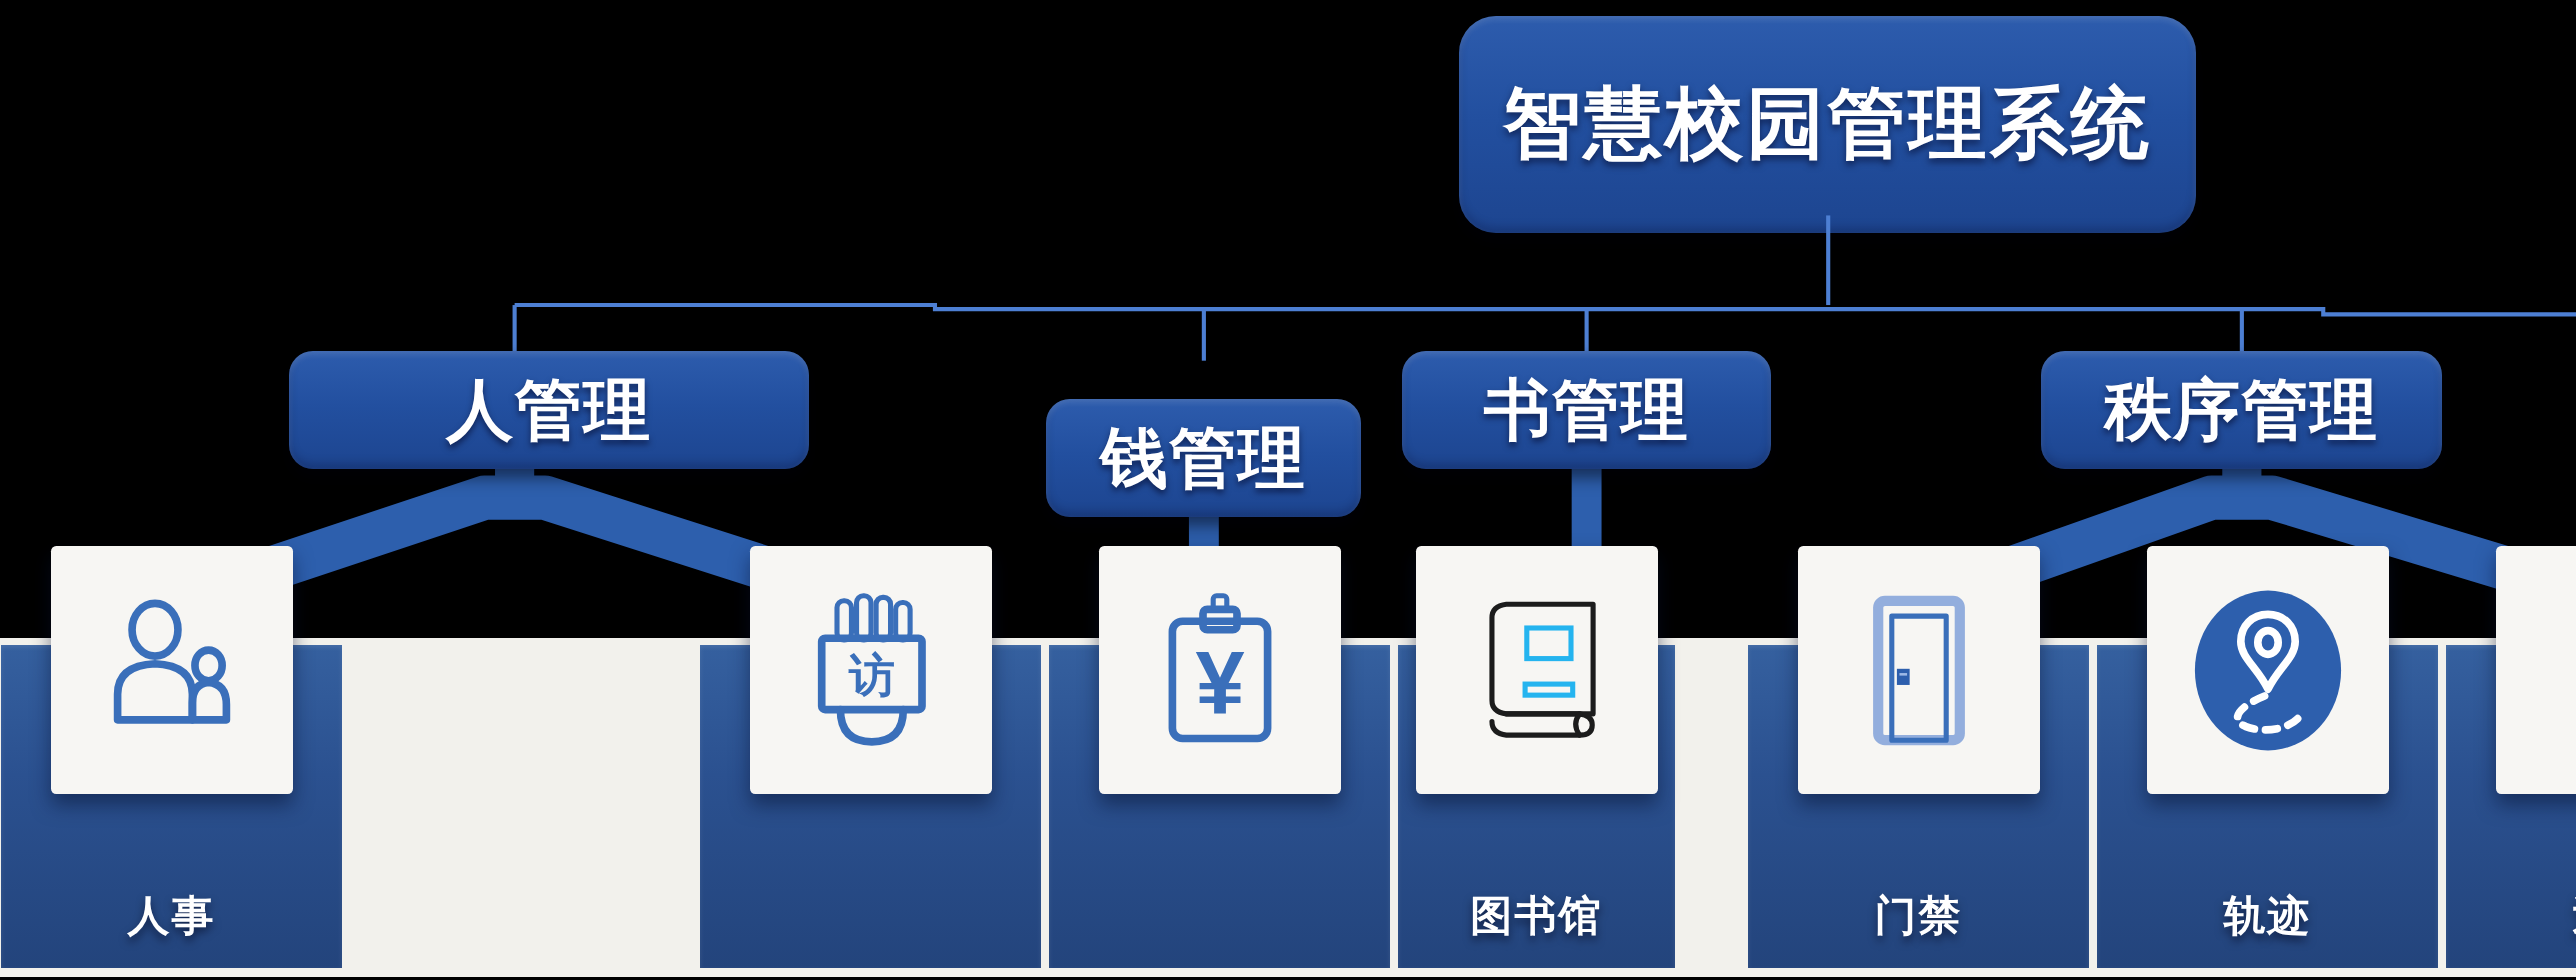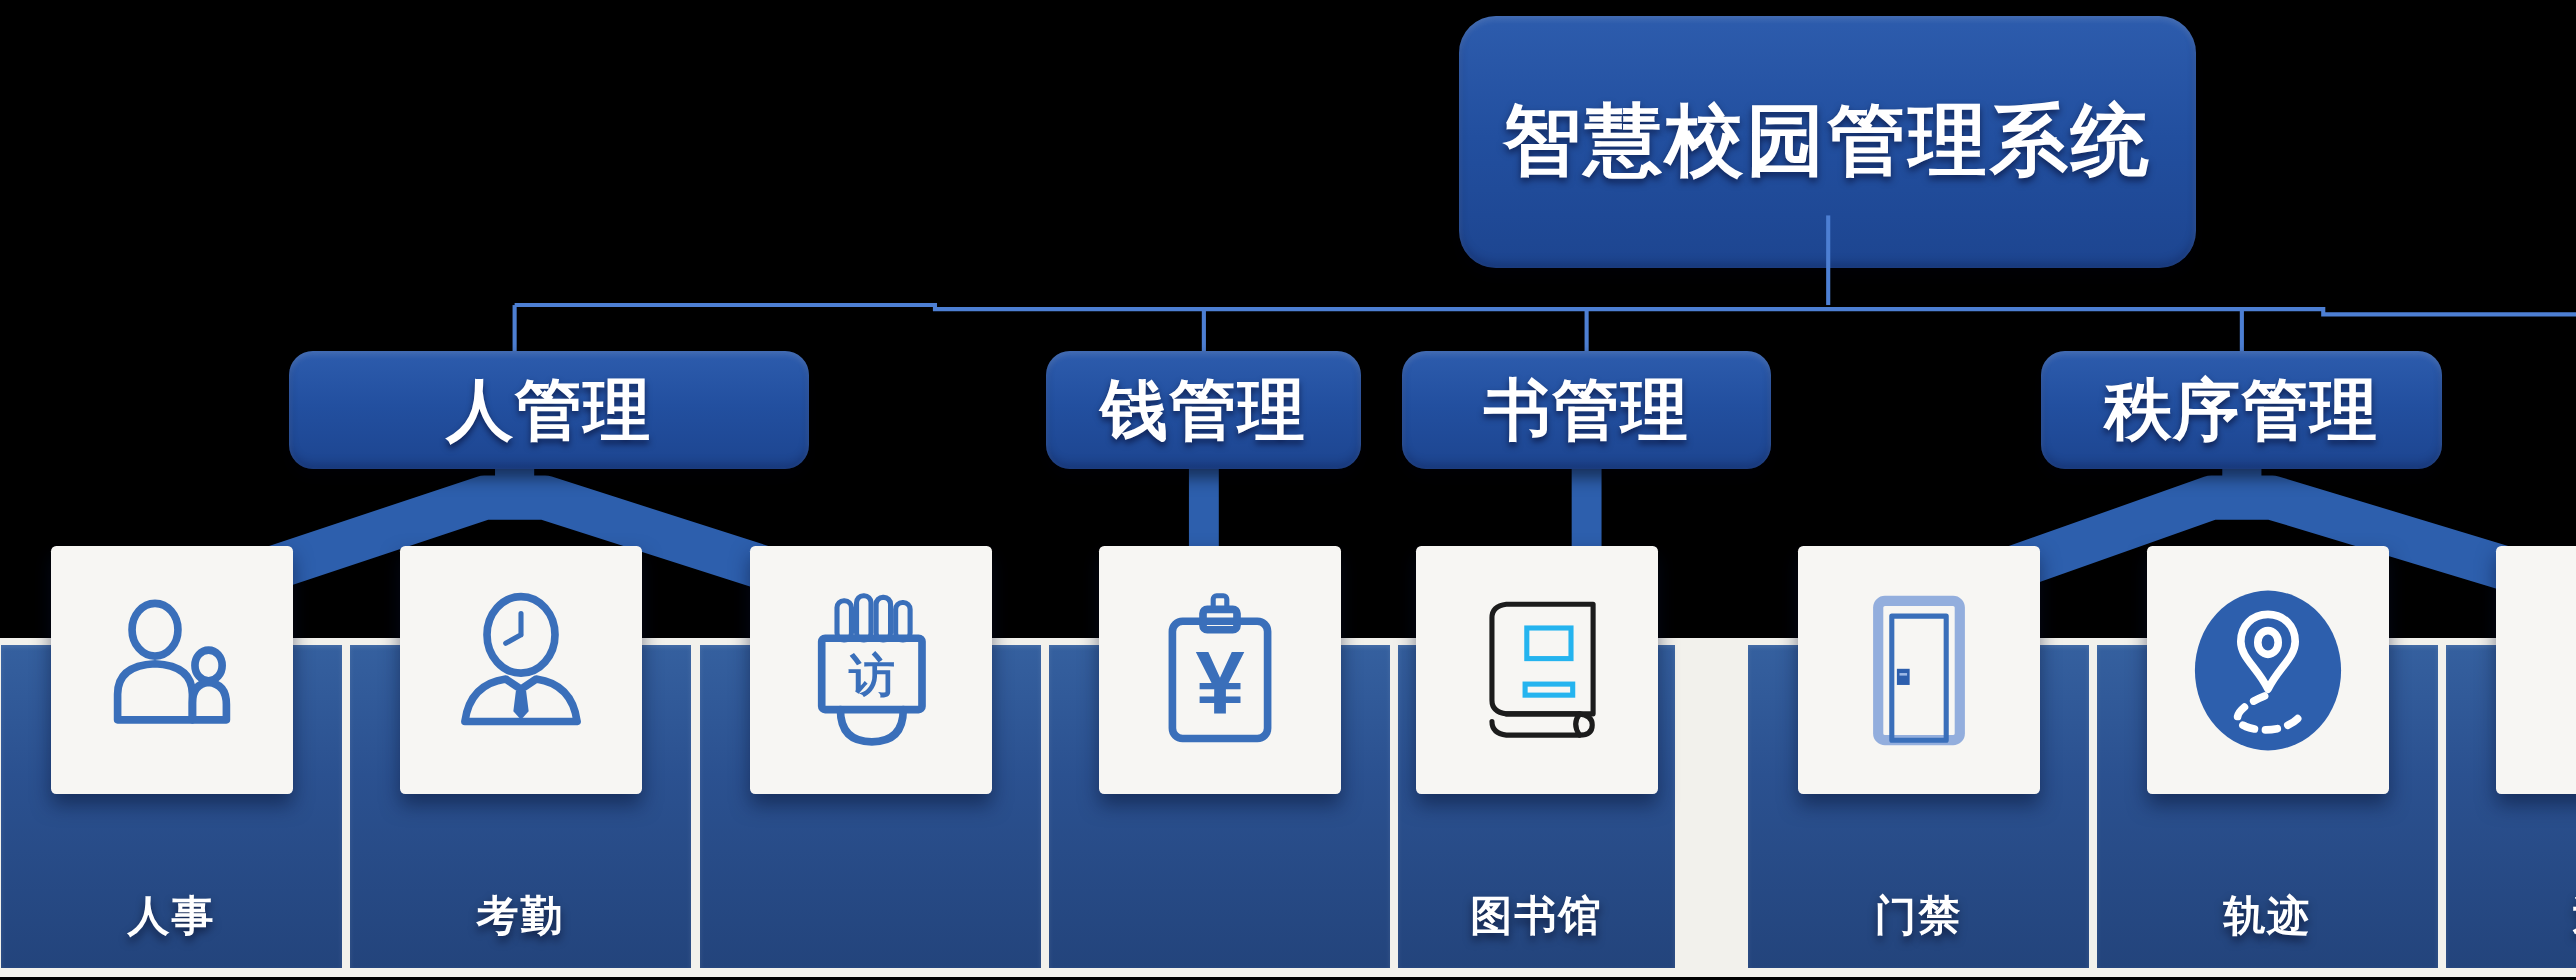--- a/index.html
+++ b/index.html
@@ -3,21 +3,21 @@
 <meta charset="utf-8">
 <style>
   html,body{margin:0;padding:0;background:#000;}
   #canvas{position:relative;width:3404px;height:981px;background:var(--bg,#000);overflow:hidden;
           font-family:"Liberation Sans","DejaVu Sans",sans-serif;}
   
   .node{position:absolute;display:flex;align-items:center;justify-content:center;
         color:var(--text-white,#fff);font-weight:bold;text-align:center;
         background:linear-gradient(180deg,var(--node-blue-1,#2d5cad) 0%,#224f9f 48%,var(--node-blue-2,#1d4590) 100%);
         box-shadow:0 8.2px 15.5px rgba(0,0,10,.5), inset 0 3.1px 6.2px rgba(255,255,255,.14), inset 0 -5.2px 9.3px rgba(0,0,30,.22);}
-  #root-node{left:1459px;top:15.5px;width:737px;height:252px;border-radius:37px;
+  #root-node{left:1459px;top:15.5px;width:737px;height:217px;border-radius:37px;
              font-size:78px;letter-spacing:3.1px;text-shadow:0 4.1px 7.2px rgba(0,0,30,.55);}
   .branch{height:118px;top:351px;border-radius:24px;font-size:67px;letter-spacing:1.5px;
           text-shadow:0 3.6px 6.2px rgba(0,0,30,.55);z-index:3;}
   
   #connectors{position:absolute;left:0;top:0;z-index:1;}
   .thin{stroke:var(--line-blue,#4d7fd3);stroke-width:8;fill:none;}
   .thick{stroke:var(--connector-blue,#2d5fad);stroke-width:86;fill:none;stroke-linejoin:round;stroke-linecap:butt;}
   .thick-fill{fill:var(--connector-blue,#2d5fad);stroke:none;}
   
   #row-backdrop{position:absolute;left:0;top:638px;width:3404px;height:339px;
@@ -64,49 +64,38 @@
     <path class="thick" d="M3723,1168 L4293,966 L4411,966 L5079,1168"></path>
     <rect class="thick-fill" x="2308" y="888" width="58" height="282"></rect>
     <rect class="thick-fill" x="3051" y="888" width="58" height="282"></rect>
     <rect class="thick-fill" x="5652" y="888" width="58" height="282"></rect>
     <rect class="thick-fill" x="6303" y="888" width="58" height="282"></rect>
   </svg>
 
   <div class="node" id="root-node">智慧校园管理系统</div>
 
   <div class="node branch" style="left:289px;width:520px;">人管理</div>
-  <div class="node branch" style="left:1046px;width:315px;">钱管理</div>
+  <div class="node branch" style="left:1046px;width:315px;margin-top:48px;">钱管理</div>
   <div class="node branch" style="left:2041px;width:401px;">秩序管理</div>
   <div class="node branch" style="left:1402px;width:369px;">书管理</div>
 
   <div id="row-backdrop"></div>
 
   <div class="card" style="left:1px;width:341px;">
     <div class="tile">
       <svg viewBox="0 0 200 200">
         <ellipse class="sk" cx="80" cy="52" rx="27" ry="31"></ellipse>
         <path class="sk" d="M36,158 L36,128 Q36,94 80,92 Q124,94 124,128 L124,158 Z"></path>
         <ellipse class="sk" cx="143" cy="94" rx="16" ry="18"></ellipse>
         <path class="sk" d="M124,158 L124,138 Q124,116 143,114 Q164,116 164,140 L164,158 Z"></path>
       </svg>
     </div>
     <div class="card-label">人事</div>
   </div>
 
-  <div class="card" style="left:350px;width:341px;">
-    <div class="tile">
-      <svg viewBox="0 0 200 200">
-        <ellipse class="sk" cx="100" cy="58" rx="40" ry="45"></ellipse>
-        <path class="sk6" d="M100,58 L100,33 M100,58 L82,68"></path>
-        <path class="sk" d="M34,160 Q40,116 82,110 L100,122 L118,110 Q160,116 166,160 L34,160 Z"></path>
-        <path class="fb" d="M94,124 L106,124 L109,148 L100,158 L91,148 Z"></path>
-      </svg>
-    </div>
-    <div class="card-label">考勤</div>
-  </div>
 
   <div class="card" style="left:700px;width:341px;">
     <div class="tile">
       <svg viewBox="0 0 200 200">
         <rect class="sk6" x="60" y="18" width="17" height="46" rx="8"></rect>
         <rect class="sk6" x="83" y="12" width="17" height="52" rx="8"></rect>
         <rect class="sk6" x="106" y="14" width="17" height="50" rx="8"></rect>
         <rect class="sk6" x="129" y="20" width="17" height="44" rx="8"></rect>
         <rect class="sk" x="42" y="62" width="118" height="84" rx="4"></rect>
         <text class="ftxt" x="101" y="124" font-size="54" text-anchor="middle">访</text>

